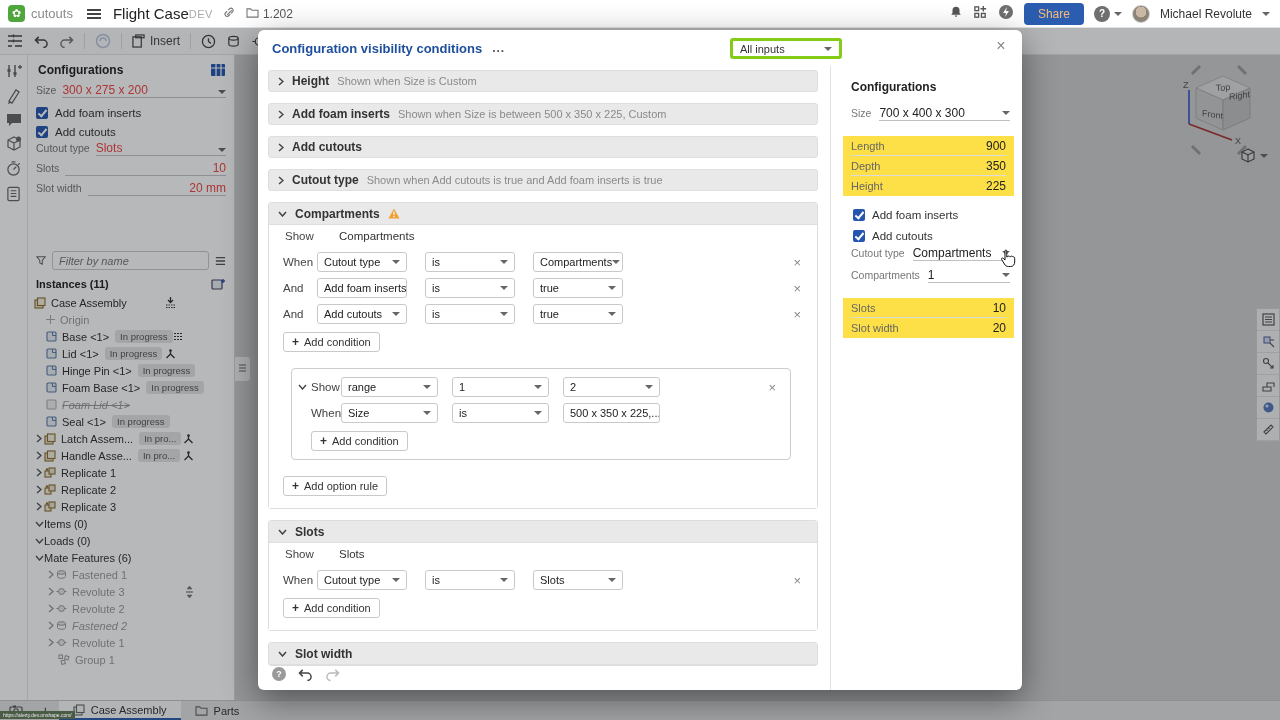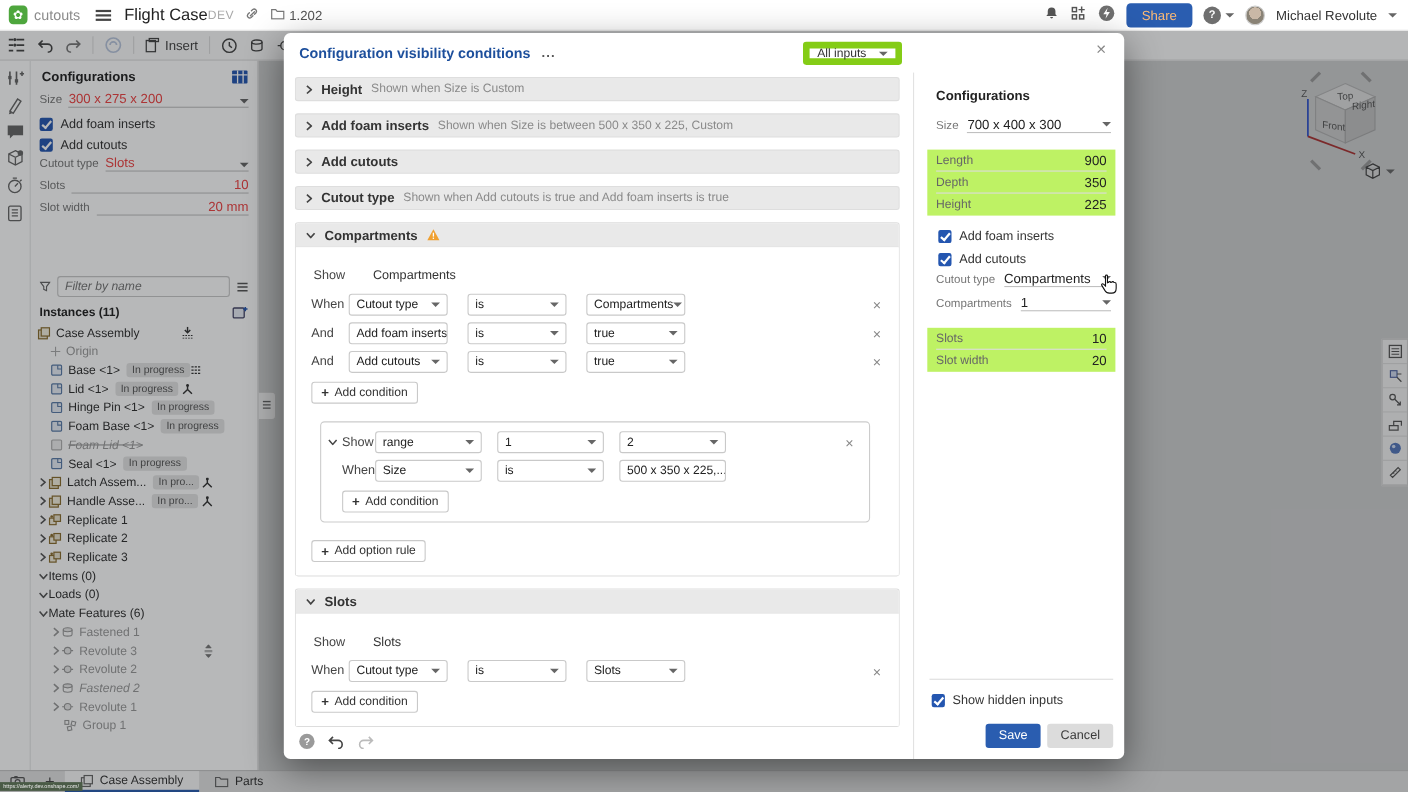--- a/index.html
+++ b/index.html
@@ -94,32 +94,32 @@
 
   
   .dim { position:absolute; left:0; top:28px; width:1280px; height:692px; background:rgba(18,20,24,.30); z-index:10; }
 
   
   .dlg { position:absolute; left:258px; top:12px; width:764px; height:660px; background:#fff; border-radius:6px;
          box-shadow:0 10px 34px rgba(0,0,0,.45); z-index:50; font-size:12px;margin-top:18px; }
   .dlg-header { height:36px; display:flex; align-items:center; padding:0 14px; }
   .dlg-title { color:#1d4f9c; font-weight:bold; font-size:13px; }
   .dots { color:#555; font-weight:bold; letter-spacing:1px; margin-left:10px; font-size:12px; }
-  .scope { position:absolute; left:472px; top:8px; width:90px; height:21px; border:6px solid #84cc16; border-radius:3px;
+  .scope { position:absolute; left:472px; top:8px; width:112px; height:21px; border:3px solid #84cc16; border-radius:3px;
            display:flex; align-items:center; justify-content:space-between; padding:0 7px; font-size:11px; color:#333; background:#fff; }
   .close-x { position:absolute; right:12px; top:7px; font-size:16px; color:#888; width:18px; text-align:center; }
 
   .dlg-left { position:absolute; left:10px; top:40px; width:550px; height:600px; overflow:hidden; }
   .sec-bar { height:22px; background:#e9e9e9; border:1px solid #dedede; border-radius:3px; display:flex;
              align-items:center; gap:8px; padding:0 9px; margin-bottom:11px; }
   .sec-name { font-weight:bold; font-size:12px; color:#333; }
   .sec-cond { color:#8a8a8a; font-size:11px; }
   .sec { border:1px solid #ddd; border-radius:3px; margin-bottom:11px; }
   .sec .sec-bar { border:none; border-bottom:1px solid #dedede; border-radius:3px 3px 0 0; margin-bottom:0; }
-  .sec-body { padding:16px 10px 12px 14px; background:#fff; }
+  .sec-body { padding:1px 10px 12px 14px; background:#fff; }
   .shrow { display:flex; gap:22px; font-size:11.5px; color:#333; margin:4px 0 10px 2px; }
   .shrow .l { width:32px; color:#444; }
   .crow { display:flex; align-items:center; margin-bottom:6px; }
   .crow .l { width:34px; font-size:11.5px; color:#444; flex:0 0 34px; }
   .sel { height:20px; width:90px; border:1px solid #c9c9c9; border-radius:3px; background:#fff; display:flex;
          align-items:center; justify-content:space-between; padding:0 6px; font-size:11px; color:#222; margin-right:18px; white-space:nowrap; overflow:hidden; }
   .xrm { margin-left:auto; margin-right:6px; color:#888; font-size:13px; }
   .addbtn { display:inline-flex; align-items:center; gap:5px; border:1px solid #c9c9c9; border-radius:3px;
             padding:2px 8px; font-size:11px; color:#333; background:#fff; margin-top:2px; }
   .addbtn .pl { font-size:12px; font-weight:bold; }
@@ -130,21 +130,21 @@
   .warn { width:12px; height:11px; }
 
   .dlg-right { position:absolute; left:572px; top:36px; width:192px; height:624px; border-left:1px solid #e2e2e2;
                padding:14px 12px 10px 20px; font-size:11px; }
   .rp-title { font-weight:bold; font-size:12px; color:#222; margin-bottom:12px; }
   .rp-field { display:flex; align-items:baseline; height:22px; }
   .rp-field .lab { color:#777; font-size:10.5px; white-space:nowrap; }
   .rp-field .uval { flex:1; display:flex; justify-content:space-between; align-items:center;
                     border-bottom:1px solid #c0c0c0; margin-left:8px; }
   .rp-field .val { color:#222; font-size:12px; }
-  .graybox { background:#bef264; margin:8px -4px 8px -8px; padding:0 8px; }
+  .graybox { background:#fde047; margin:8px -4px 8px -8px; padding:0 8px; }
   .graybox .row { height:20px; display:flex; justify-content:space-between; align-items:center;
                   border-bottom:1px solid #dcdcdc; }
   .graybox .row .lab { color:#666; font-size:11px; }
   .graybox .row .val { color:#222; font-size:12px; }
   .rp-bottom { position:absolute; left:14px; right:10px; bottom:10px; }
   .rp-hr { border-top:1px solid #ddd; margin-bottom:9px; }
   .btnrow { display:flex; justify-content:flex-end; gap:6px; margin-top:12px; }
   .btn { height:22px; border-radius:3px; padding:0 12px; font-size:11.5px; display:flex; align-items:center; }
   .btn-primary { background:#2a5db0; color:#fff; }
   .btn-plain { background:#dcdcdc; color:#3a3a3a; }
@@ -990,31 +990,20 @@
       <div class="row">
         <span class="lab">Slots</span>
         <span class="val">10</span>
       </div>
       <div class="row" style="border-bottom:none;">
         <span class="lab">Slot width</span>
         <span class="val">20</span>
       </div>
     </div>
 
-    <div class="rp-bottom">
-      <div class="rp-hr"></div>
-      <div class="cbrow">
-        <span class="cb"></span>
-        <span>Show hidden inputs</span>
-      </div>
-      <div class="btnrow">
-        <span class="btn btn-primary">Save</span>
-        <span class="btn btn-plain">Cancel</span>
-      </div>
-    </div>
   </div>
 
   <div class="dlg-footer">
     <span class="qcirc">?</span>
     <svg width="15" height="13" viewBox="0 0 16 14">
         <path d="M5 2 L1.5 5.5 L5 9 M1.5 5.5 H10 a4 4 0 0 1 0 8" stroke="#444" stroke-width="1.6" fill="none"></path>
       </svg>
     <svg width="15" height="13" viewBox="0 0 16 14">
         <path d="M11 2 L14.5 5.5 L11 9 M14.5 5.5 H6 a4 4 0 0 0 0 8" stroke="#bbb" stroke-width="1.6" fill="none"></path>
       </svg>

